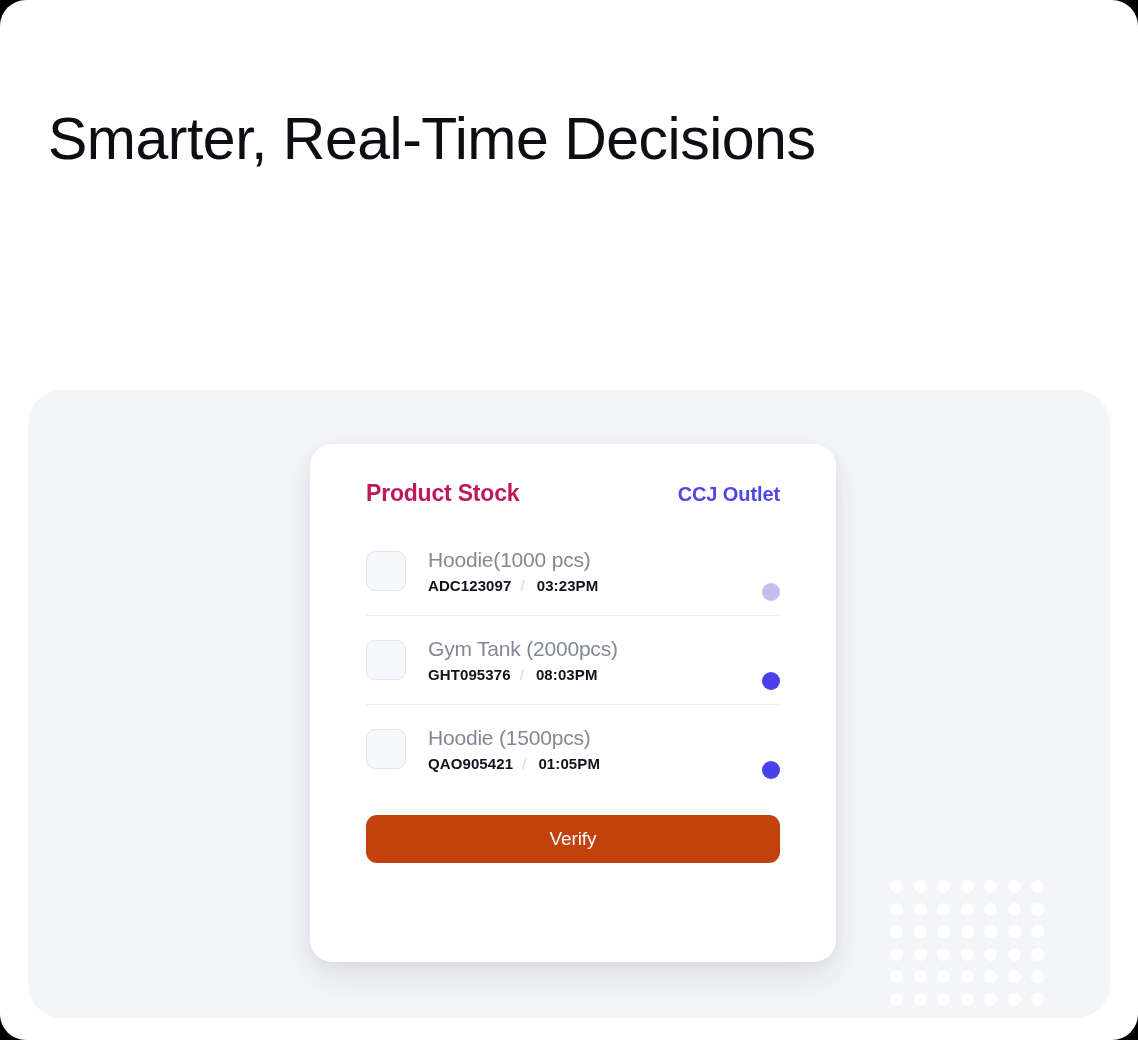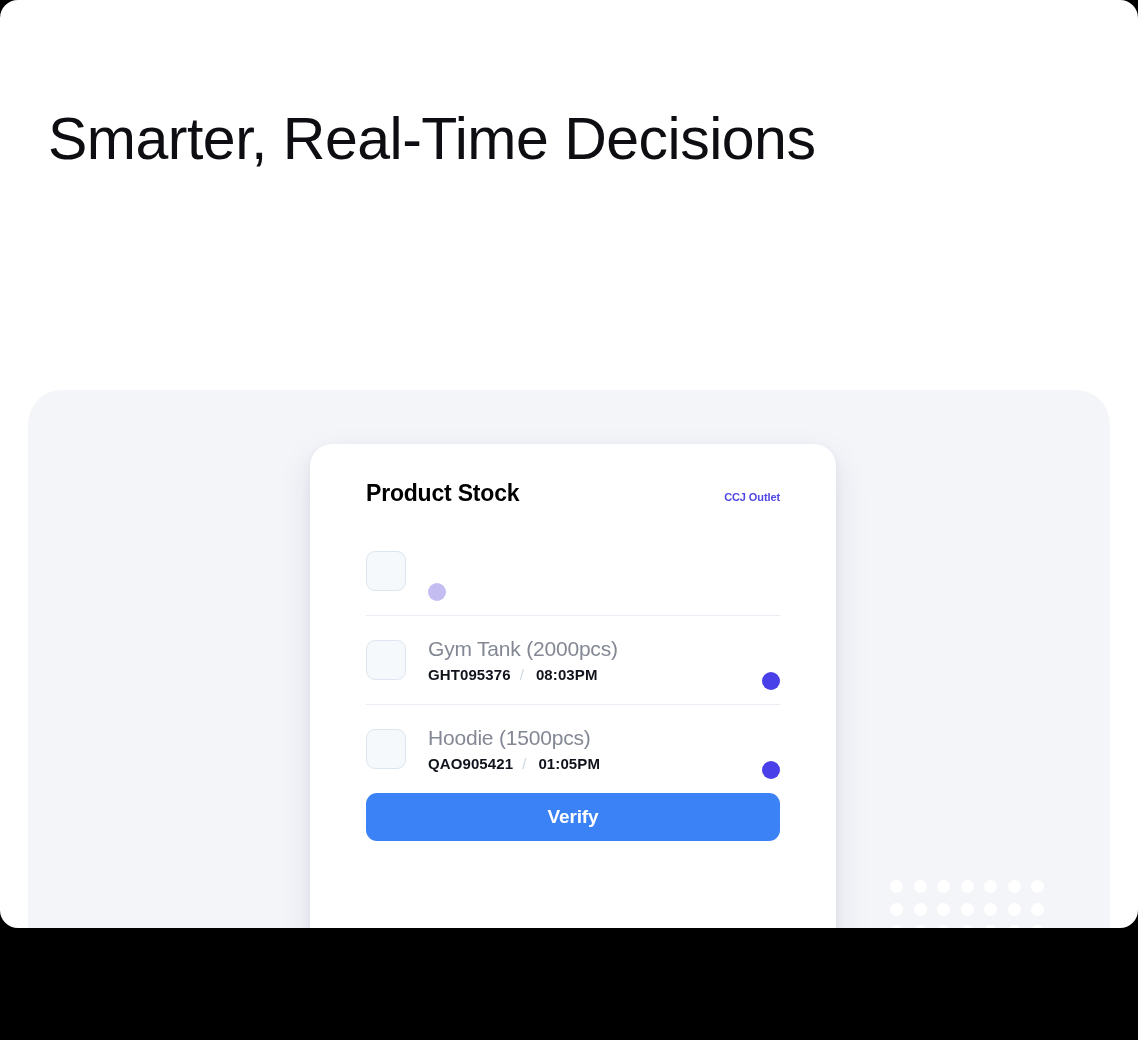--- a/index.html
+++ b/index.html
@@ -10,23 +10,23 @@
   body {
     width: 1138px;
     height: 1040px;
     overflow: hidden;
     font-family: "Liberation Sans", sans-serif;
   }
 
   .page {
     position: relative;
     width: 1138px;
-    height: 928px;
+    height: 1040px;
     background: #ffffff;
-    border-radius: 18px;
+    border-radius: 26px;
     overflow: hidden;
     box-sizing: border-box;
   }
 
   
   .headline {
     position: absolute;
     left: 48px;
     top: 66px;
     width: 960px;
@@ -91,25 +91,25 @@
 
   .card-head {
     display: flex;
     align-items: baseline;
     justify-content: space-between;
     margin-bottom: 20px;
   }
   .card-title {
     font-size: 23px;
     font-weight: 700;
-    color: #000000;
+    color: #be185d;
     letter-spacing: -0.2px;
   }
   .card-outlet {
-    font-size: 11px;
+    font-size: 20px;
     font-weight: 700;
     color: #4f46e5;
     letter-spacing: -0.1px;
   }
 
   
   .row {
     display: flex;
     align-items: center;
     height: 88px;
@@ -169,27 +169,28 @@
     flex: 0 0 18px;
     align-self: flex-end;
     margin-bottom: 14px;
   }
 
   
   .verify-btn {
     display: block;
     width: 414px;
     height: 48px;
+    margin-top: 22px;
     border: none;
     border-radius: 11px;
-    background: #3b82f6;
+    background: #c2410c;
     color: #ffffff;
     font-family: "Liberation Sans", sans-serif;
     font-size: 19px;
-    font-weight: 700;
+    font-weight: 400;
     letter-spacing: -0.1px;
     cursor: pointer;
   }
 </style>
 </head>
 <body>
 
 <div class="page">
 
   <h1 class="headline">Smarter, Real-Time Decisions</h1>
@@ -247,20 +248,26 @@
     <div class="card-head">
       <span class="card-title">Product Stock</span>
       <span class="card-outlet">CCJ Outlet</span>
     </div>
 
     <div>
 
       <div class="row">
         <div class="checkbox">
           <div class="fill"></div>
+        </div>
+        <div class="row-text">
+          <div class="row-name">Hoodie(1000 pcs)</div>
+          <div class="row-meta">
+            <span>ADC123097</span><span class="sep">/</span><span>03:23PM</span>
+          </div>
         </div>
         <span class="status-dot" style="background: rgb(195, 189, 242);"></span>
       </div>
 
 
       <div class="row">
         <div class="checkbox">
           <div class="fill"></div>
         </div>
         <div class="row-text">

